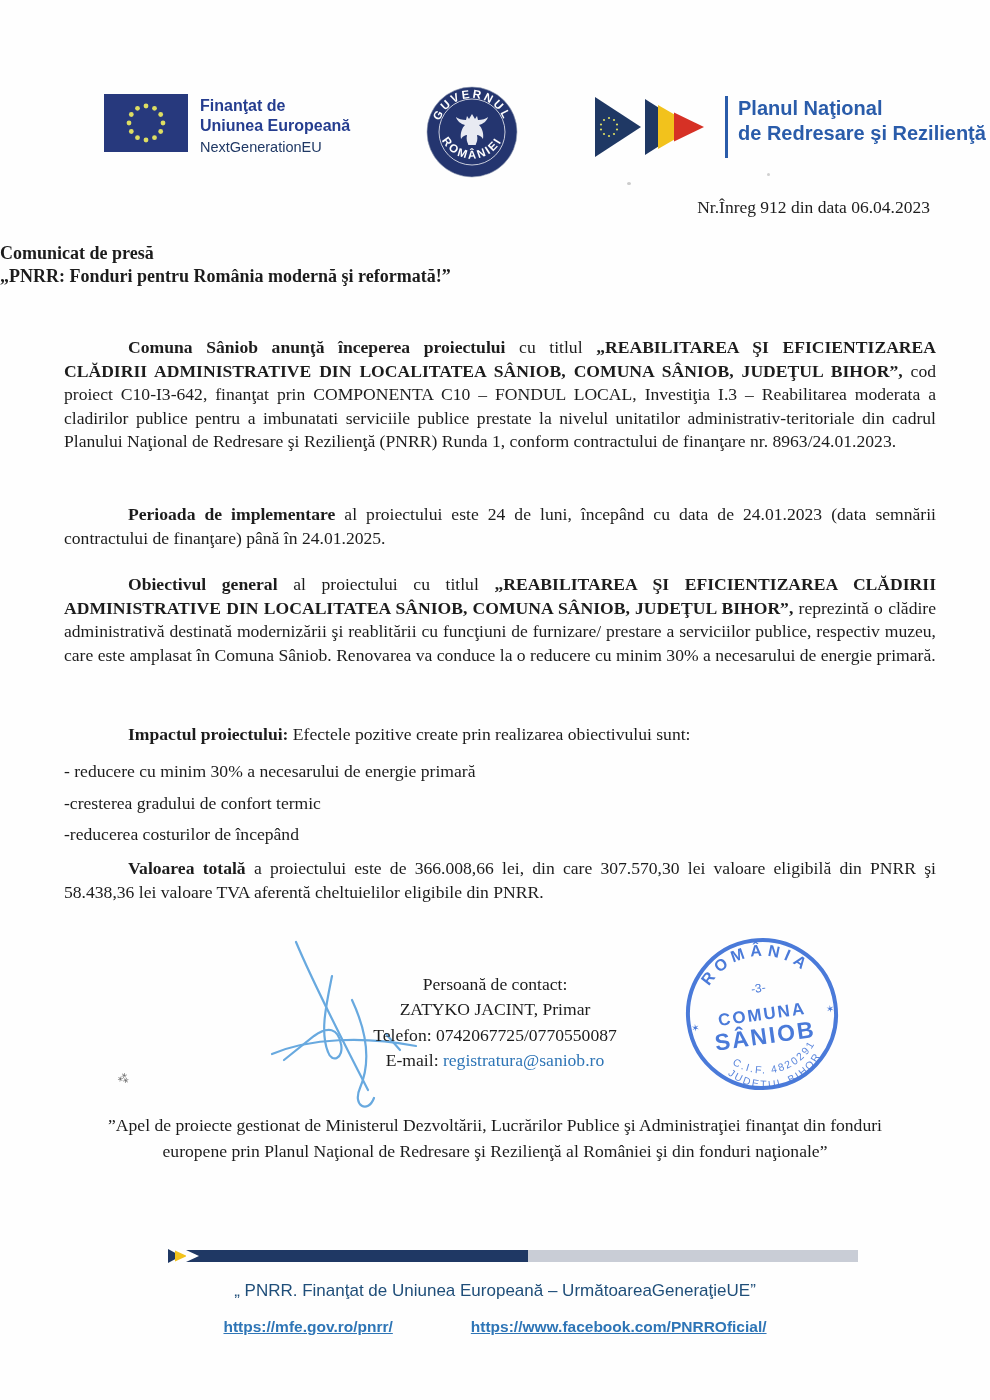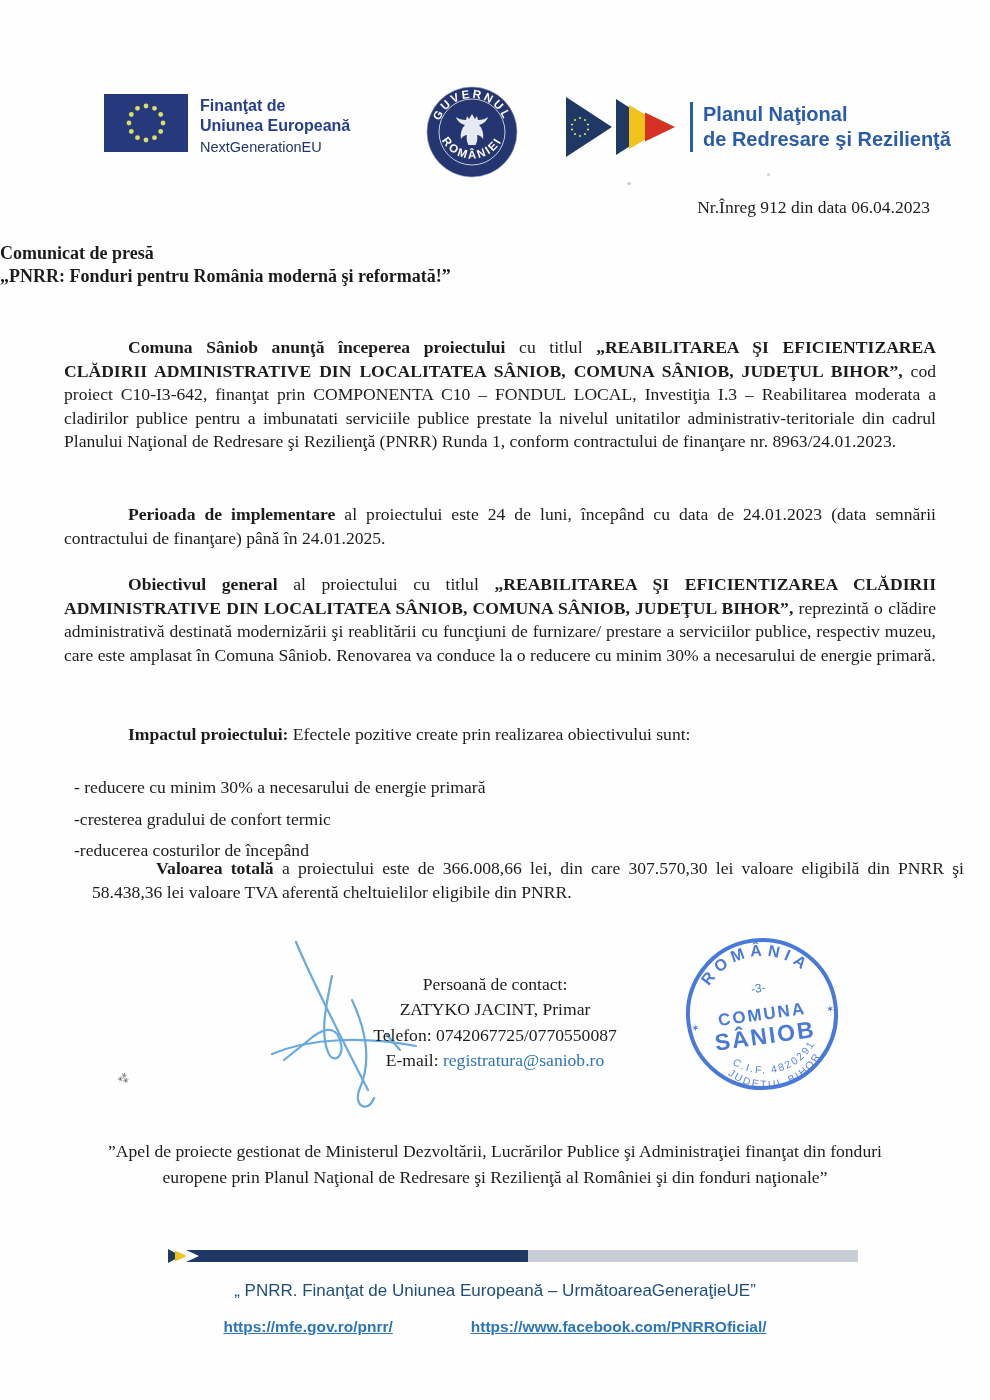--- a/index.html
+++ b/index.html
@@ -9,51 +9,51 @@
     background:#fefefe; overflow:hidden;
     font-family:"Liberation Serif", serif; color:#1c1c1c;
   }
   
   .eu-logo { position:absolute; left:104px; top:94px; display:flex; gap:12px; }
   .eu-flag { width:84px; height:58px; }
   .eu-text { padding-top:2px; font-family:"Liberation Sans", sans-serif; }
   .eu-text .l1, .eu-text .l2 { font-weight:bold; color:#253d8f; font-size:16px; line-height:20px; }
   .eu-text .l3 { color:#1f3864; font-size:14.5px; line-height:20px; margin-top:1px; }
   .gov-seal { position:absolute; left:424px; top:84px; }
-  .pnrr-logo { position:absolute; left:566px; top:96px; display:flex; align-items:center; gap:8px; }
+  .pnrr-logo { position:absolute; left:595px; top:96px; display:flex; gap:14px; }
   .pnrr-text { font-family:"Liberation Sans", sans-serif; font-weight:bold; color:#2a5caa;
                font-size:20px; line-height:25px; border-left:3px solid #2a5caa; padding-left:10px; }
   
   .speck { position:absolute; background:#9a9a9a; border-radius:50%; }
   .ink-mark { position:absolute; color:#3a3a3a; font-size:11px; transform:rotate(14deg); opacity:.8;
               font-family:"DejaVu Sans", sans-serif; }
   
   .reg-no { position:absolute; right:60px; top:197px; font-size:17.5px; }
   .doc-title { position:absolute; left:0; right:0; top:242px; text-align:left;
                font-weight:bold; font-size:18px; line-height:23px; }
   .para { position:absolute; left:64px; width:872px; font-size:17.6px; line-height:23.6px;
           text-align:justify; }
   .para.indent { text-indent:64px; }
   .p1 { top:336px; }
   .p2 { top:503px; }
   .p3 { top:573px; }
   .p4 { top:723px; }
-  .impact-list { position:absolute; left:64px; top:776px; width:872px;
-                 font-size:17.6px; line-height:23.6px;margin-left:10px; }
+  .impact-list { position:absolute; left:64px; top:760px; width:872px;
+                 font-size:17.6px; line-height:23.6px; }
   .impact-list div { margin-bottom:8px; }
-  .p5 { top:857px;margin-left:28px; }
+  .p5 { top:857px; }
   
   .contact { position:absolute; left:75px; width:840px; top:972px; text-align:center;
              font-size:17.6px; line-height:25.4px; }
   .contact .email { color:#2e75b6; }
   .signature { position:absolute; left:268px; top:938px; }
   .stamp { position:absolute; left:678px; top:930px; transform:rotate(-8deg); opacity:.92; }
   
   .quote { position:absolute; left:75px; width:840px; top:1112px; text-align:center;
-           font-size:17.6px; line-height:26px;margin-top:26px; }
+           font-size:17.6px; line-height:26px; }
   .disclaimer { position:absolute; left:0; right:0; top:1208px; text-align:center;
                 font-family:"Liberation Sans", sans-serif; font-weight:bold;
                 color:#1f4e79; font-size:14.6px; }
   .footer-bar { position:absolute; left:168px; top:1248px; }
   .tagline { position:absolute; left:0; right:0; top:1281px; text-align:center;
              font-family:"Liberation Sans", sans-serif; font-weight:normal;
              color:#1f4e79; font-size:17px; }
   .links { position:absolute; left:0; right:0; top:1318px; display:flex;
            justify-content:center; gap:78px;
            font-family:"Liberation Sans", sans-serif; font-weight:bold; font-size:15.5px; }

